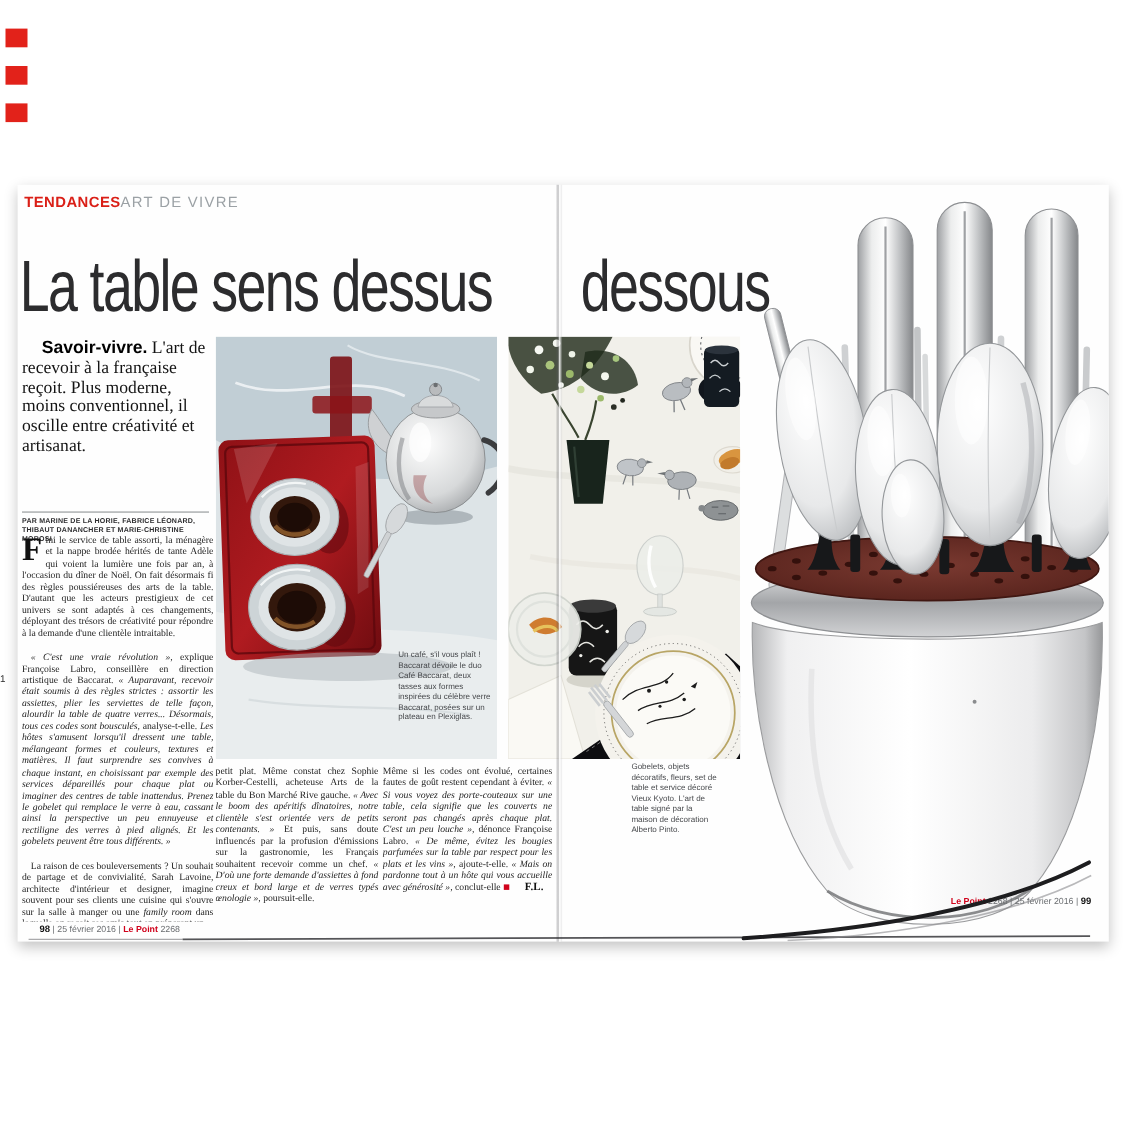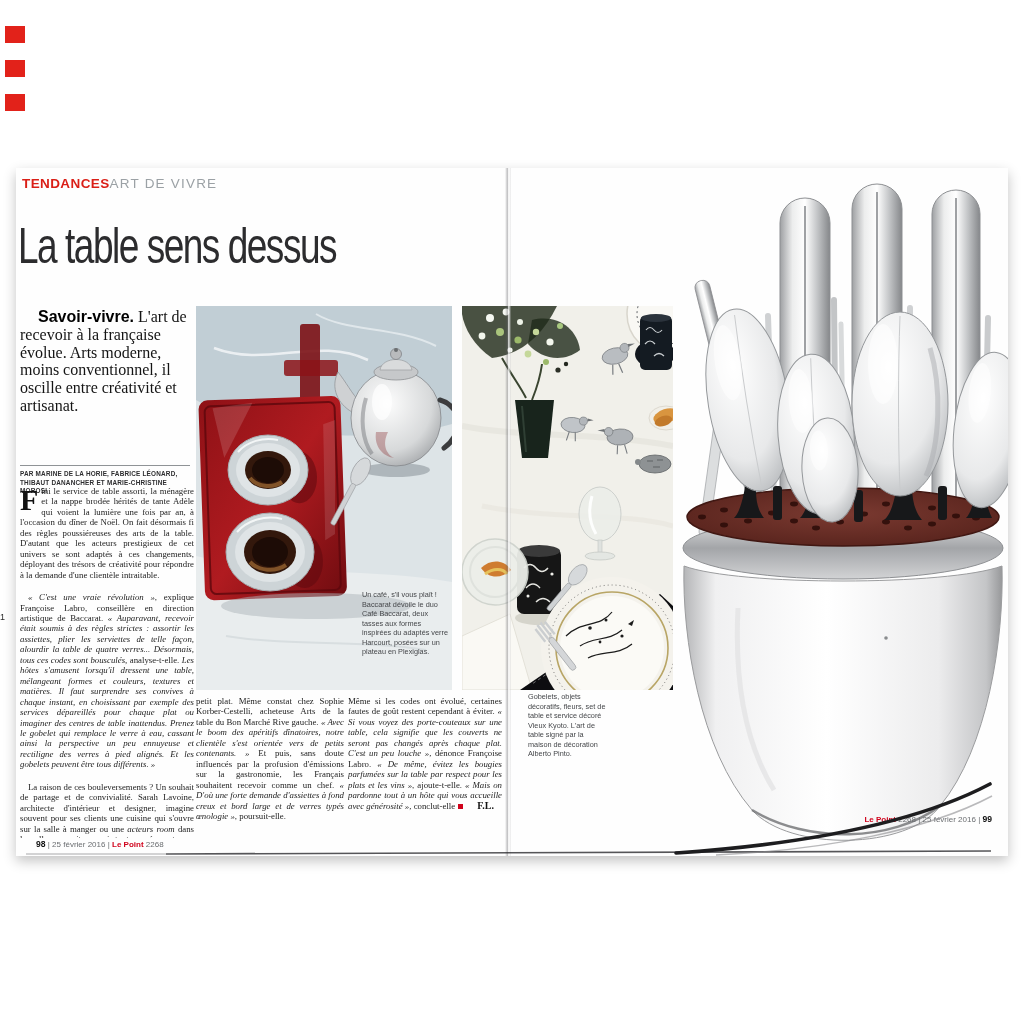--- a/index.html
+++ b/index.html
@@ -6,21 +6,21 @@
   .canvas{position:relative;width:1024px;height:1024px;background:#fff;font-family:"Liberation Sans",sans-serif;}
   .print-mark{position:absolute;left:5px;width:20px;height:17px;background:#e2221a;}
   .side-mark{position:absolute;left:0;top:612px;font:9px "Liberation Sans",sans-serif;color:#2b2b2b;}
   .spread{position:absolute;left:16px;top:168px;width:992px;height:688px;background:#fefefe;
           box-shadow:0 5px 12px rgba(0,0,0,.24);}
   
   .kicker{position:absolute;left:6px;top:8px;font-size:13.5px;letter-spacing:.4px;}
   .kicker .sec{color:#da1f17;font-weight:bold;}
   .kicker .sub{color:#9ba1a5;font-weight:normal;letter-spacing:1.2px;}
   
-  .title{position:absolute;top:43px;font-size:50px;line-height:70px;color:#2c2c2e;
+  .title{position:absolute;top:57px;font-size:66px;line-height:70px;color:#2c2c2e;
          letter-spacing:-2px;white-space:nowrap;}
   .title .squeeze{display:inline-block;transform:scaleX(.74);transform-origin:0 50%;}
   .title-left{left:2px;}
   .title-right{left:512px;}
   
   .standfirst{position:absolute;left:4px;top:140px;width:176px;font-family:"Liberation Serif",serif;
               font-size:16px;line-height:17.8px;color:#141414;}
   .standfirst .lead{font-family:"Liberation Sans",sans-serif;font-weight:bold;color:#000;margin-left:18px;}
   .rule{position:absolute;left:4px;top:297px;width:170px;height:1px;background:#8f9396;}
   .byline{position:absolute;left:4px;top:302px;width:176px;font-size:6.4px;font-weight:bold;
@@ -33,21 +33,21 @@
   .col3{left:332px;top:528px;width:154px;height:142px;}
   .para{margin:0;}
   .para + .para{text-indent:8px;margin-top:12px;}
   .it{font-style:italic;}
   .dropcap{float:left;font-size:30px;line-height:25px;font-weight:bold;margin:1px 3px 0 0;color:#111;}
   .endsq{display:inline-block;width:5px;height:5px;background:#d0021b;margin:0 2px 0 3px;}
   .sig{font-family:Liberation Serif, serif;font-weight:bold;font-size:10px;color:#111;margin-left:12px;}
   
   .caption{position:absolute;font-size:7.3px;line-height:9.5px;color:#45474a;}
   .cap-coffee{left:166px;top:284px;width:88px;}
-  .cap-pinto{left:480px;top:524px;width:80px;margin-left:32px;}
+  .cap-pinto{left:526px;top:524px;width:80px;margin-left:32px;}
   .cap-christofle{left:596px;top:524px;width:78px;}
   
   .photo{position:absolute;overflow:hidden;}
   .photo1{left:180px;top:138px;width:256px;height:384px;}
   .photo2{left:446px;top:138px;width:211px;height:384px;}
   .cutlery{left:662px;top:0;width:330px;height:688px;}
   
   .fold{position:absolute;left:489px;top:0;width:6px;height:688px;z-index:4;
         background:linear-gradient(90deg,rgba(90,90,95,0) 0%,rgba(90,90,95,.38) 40%,rgba(255,255,255,.85) 62%,rgba(120,120,125,.15) 100%);}
   
@@ -68,29 +68,30 @@
   <div class="print-mark" style="top:94px;"></div>
   <div class="side-mark">1</div>
 
   <div class="spread">
 
     <div class="kicker">
       <span class="sec">TENDANCES</span><span class="sub">ART DE VIVRE</span>
     </div>
 
     <div class="title title-left"><span class="squeeze">La table sens dessus</span></div>
-
-    <div class="standfirst"><span class="lead">Savoir-vivre.</span><span> L'art de recevoir à la française évolue. Arts moderne, moins conventionnel, il oscille entre créativité et artisanat.</span></div>
+    <div class="title title-right"><span class="squeeze">dessous</span></div>
+
+    <div class="standfirst"><span class="lead">Savoir-vivre.</span><span> L'art de recevoir à la française reçoit. Plus moderne, moins conventionnel, il oscille entre créativité et artisanat.</span></div>
     <div class="rule"></div>
     <div class="byline">PAR MARINE DE LA HORIE, FABRICE LÉONARD, THIBAUT DANANCHER ET MARIE-CHRISTINE MOROSI</div>
 
     <div class="col col1">
         <p class="para"><span class="dropcap">F</span><span>ini le service de table assorti, la ménagère et la nappe brodée hérités de tante Adèle qui voient la lumière une fois par an, à l'occasion du dîner de Noël. On fait désormais fi des règles poussiéreuses des arts de la table. D'autant que les acteurs prestigieux de cet univers se sont adaptés à ces changements, déployant des trésors de créativité pour répondre à la demande d'une clientèle intraitable.</span></p>
         <p class="para"><span class="it">« C'est une vraie révolution »</span><span>, explique Françoise Labro, conseillère en direction artistique de Baccarat. </span><span class="it">« Auparavant, recevoir était soumis à des règles strictes : assortir les assiettes, plier les serviettes de telle façon, alourdir la table de quatre verres... Désormais, tous ces codes sont bousculés, </span><span>analyse-t-elle. </span><span class="it">Les hôtes s'amusent lorsqu'il dressent une table, mélangeant formes et couleurs, textures et matières. Il faut surprendre ses convives à chaque instant, en choisissant par exemple des services dépareillés pour chaque plat ou imaginer des centres de table inattendus. Prenez le gobelet qui remplace le verre à eau, cassant ainsi la perspective un peu ennuyeuse et rectiligne des verres à pied alignés. Et les gobelets peuvent être tous différents. »</span></p>
-        <p class="para"><span>La raison de ces bouleversements ? Un souhait de partage et de convivialité. Sarah Lavoine, architecte d'intérieur et designer, imagine souvent pour ses clients une cuisine qui s'ouvre sur la salle à manger ou une </span><span class="it">acteurs room</span><span> dans laquelle on reçoit ses amis tout en préparant un</span></p>
+        <p class="para"><span>La raison de ces bouleversements ? Un souhait de partage et de convivialité. Sarah Lavoine, architecte d'intérieur et designer, imagine souvent pour ses clients une cuisine qui s'ouvre sur la salle à manger ou une </span><span class="it">family room</span><span> dans laquelle on reçoit ses amis tout en préparant un</span></p>
       </div>
     <div class="col col2">
         <p class="para"><span>petit plat. Même constat chez Sophie Korber-Cestelli, acheteuse Arts de la table du Bon Marché Rive gauche. </span><span class="it">« Avec le boom des apéritifs dînatoires, notre clientèle s'est orientée vers de petits contenants. »</span><span> Et puis, sans doute influencés par la profusion d'émissions sur la gastronomie, les Français souhaitent recevoir comme un chef. </span><span class="it">« D'où une forte demande d'assiettes à fond creux et bord large et de verres typés œnologie »</span><span>, poursuit-elle.</span></p>
       </div>
     <div class="col col3">
         <p class="para"><span>Même si les codes ont évolué, certaines fautes de goût restent cependant à éviter. </span><span class="it">« Si vous voyez des porte-couteaux sur une table, cela signifie que les couverts ne seront pas changés après chaque plat. C'est un peu louche »</span><span>, dénonce Françoise Labro. </span><span class="it">« De même, évitez les bougies parfumées sur la table par respect pour les plats et les vins »</span><span>, ajoute-t-elle. </span><span class="it">« Mais on pardonne tout à un hôte qui vous accueille avec générosité »</span><span>, conclut-elle</span><span class="endsq"></span><span class="sig">F.L.</span></p>
       </div>
 
     <div class="photo photo1">
       <svg width="256" height="384" viewBox="0 0 256 384">
@@ -155,21 +156,21 @@
           <path d="M-20,10 A25,20 0 0,0 16,13" stroke="#8a5a2b" stroke-width="4" fill="none" opacity=".9"></path>
           <path d="M-33,-20 A42,36 0 0,1 12,-33" stroke="#f7f9f9" stroke-width="2" fill="none" opacity=".9"></path>
         </g>
 
         <g transform="translate(158,178) rotate(28)">
           <ellipse cx="0" cy="-14" rx="8" ry="15" fill="#d6d9db" stroke="#9b9ea1" stroke-width=".7"></ellipse>
           <rect x="-2.5" y="0" width="5" height="46" rx="2" fill="#cfd2d4" stroke="#9b9ea1" stroke-width=".6"></rect>
         </g>
         <ellipse cx="120" cy="300" rx="95" ry="13" fill="#aeb6ba" opacity=".5"></ellipse>
       </svg>
-      <div class="caption cap-coffee">Un café, s'il vous plaît ! Baccarat dévoile le duo Café Baccarat, deux tasses aux formes inspirées du adaptés verre Harcourt, posées sur un plateau en Plexiglas.</div>
+      <div class="caption cap-coffee">Un café, s'il vous plaît ! Baccarat dévoile le duo Café Baccarat, deux tasses aux formes inspirées du célèbre verre Baccarat, posées sur un plateau en Plexiglas.</div>
     </div>
 
     <div class="photo photo2">
       <svg width="211" height="384" viewBox="0 0 211 384">
         <rect width="211" height="384" fill="#f1f0ea"></rect>
         <path d="M0,120 C60,132 140,126 211,140" stroke="#e3e1d8" stroke-width="6" fill="none" opacity=".6"></path>
         <path d="M20,200 C90,214 160,206 211,220" stroke="#e7e5dc" stroke-width="5" fill="none" opacity=".6"></path>
 
         <circle cx="205" cy="8" r="40" fill="#f9f8f4" stroke="#d8d5cc" stroke-width="1.5"></circle>
         <circle cx="205" cy="8" r="30" fill="none" stroke="#23282e" stroke-width="1" stroke-dasharray="2 3" opacity=".7"></circle>

